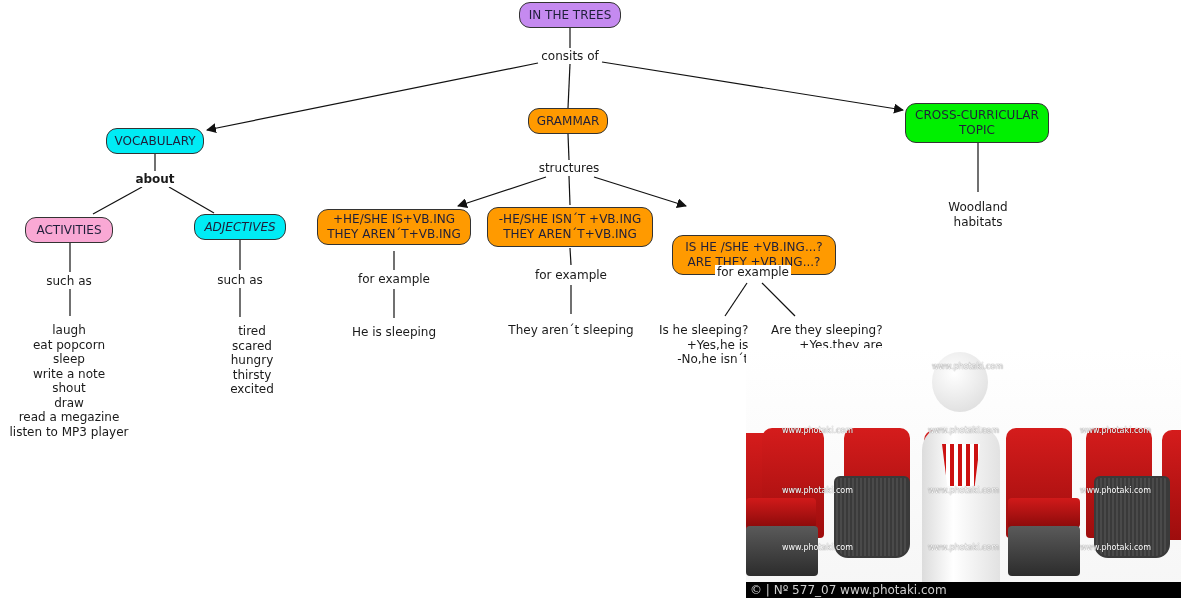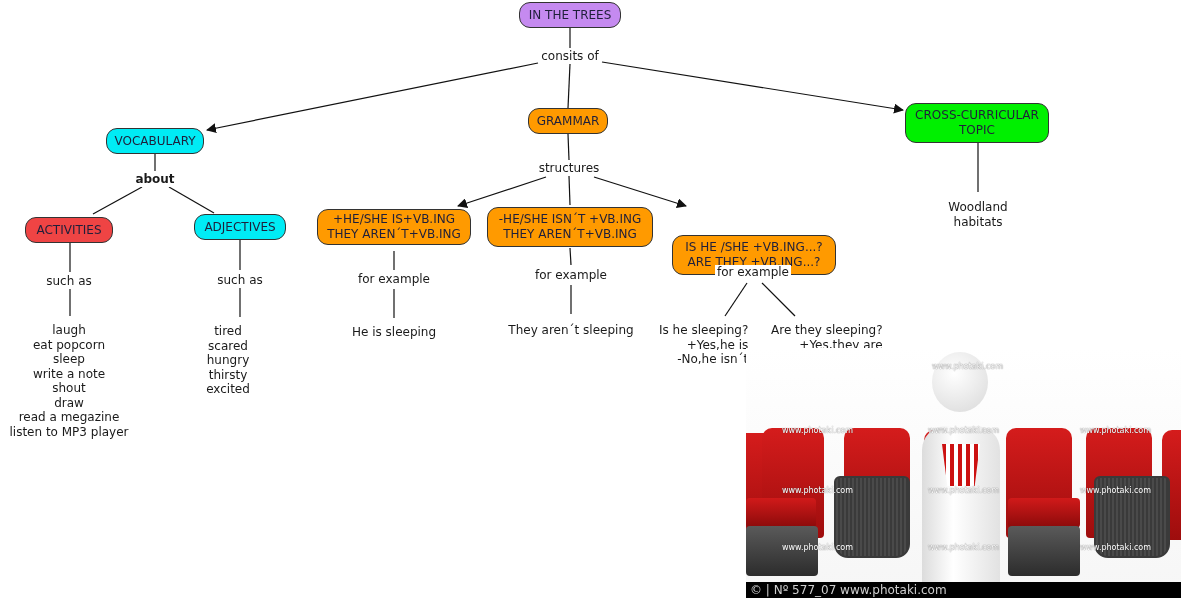--- a/index.html
+++ b/index.html
@@ -114,23 +114,23 @@
 
 <div class="node" style="left:519px;top:2px;width:102px;height:26px;background:#c58af0;">IN THE TREES</div>
 
 <div class="node" style="left:106px;top:128px;width:98px;height:26px;background:#00ecf5;">VOCABULARY</div>
 
 <div class="node" style="left:528px;top:108px;width:80px;height:26px;background:#ff9a00;">GRAMMAR</div>
 
 <div class="node" style="left:905px;top:103px;width:144px;height:40px;background:#00f000;">CROSS-CURRICULAR
 TOPIC</div>
 
-<div class="node" style="left:25px;top:217px;width:88px;height:26px;background:#ef4444;">ACTIVITIES</div>
-
-<div class="node" style="left:194px;top:214px;width:92px;height:26px;background:#00ecf5;">ADJECTIVES</div>
+<div class="node" style="left:25px;top:217px;width:88px;height:26px;background:#f9a8d4;">ACTIVITIES</div>
+
+<div class="node" style="left:194px;top:214px;width:92px;height:26px;background:#00ecf5;font-style:italic;">ADJECTIVES</div>
 
 <div class="node" style="left:317px;top:209px;width:154px;height:36px;background:#ff9a00;">+HE/SHE IS+VB.ING
 THEY AREN´T+VB.ING</div>
 
 <div class="node" style="left:487px;top:207px;width:166px;height:40px;background:#ff9a00;">-HE/SHE ISN´T +VB.ING
 THEY AREN´T+VB.ING</div>
 
 <div class="node" style="left:672px;top:207px;width:164px;height:40px;background:#ff9a00;margin-top:28px;">IS HE /SHE +VB.ING...?
 ARE THEY +VB.ING...?</div>
 
@@ -144,21 +144,21 @@
 <div class="lbl" style="left:753px;top:265px;">for example</div>
 
 <div class="lbl" style="left:69px;top:323px;">laugh
 eat popcorn
 sleep
 write a note
 shout
 draw
 read a megazine
 listen to MP3 player</div>
-<div class="lbl" style="left:228px;top:324px;">tired
+<div class="lbl" style="left:252px;top:324px;">tired
 scared
 hungry
 thirsty
 excited</div>
 <div class="lbl" style="left:394px;top:325px;">He is sleeping</div>
 <div class="lbl" style="left:571px;top:323px;">They aren´t sleeping</div>
 <div class="lbl left" style="left:657px;top:323px;">Is he sleeping?
 +Yes,he is
 -No,he isn´t</div>
 <div class="lbl left" style="left:769px;top:323px;">Are they sleeping?

